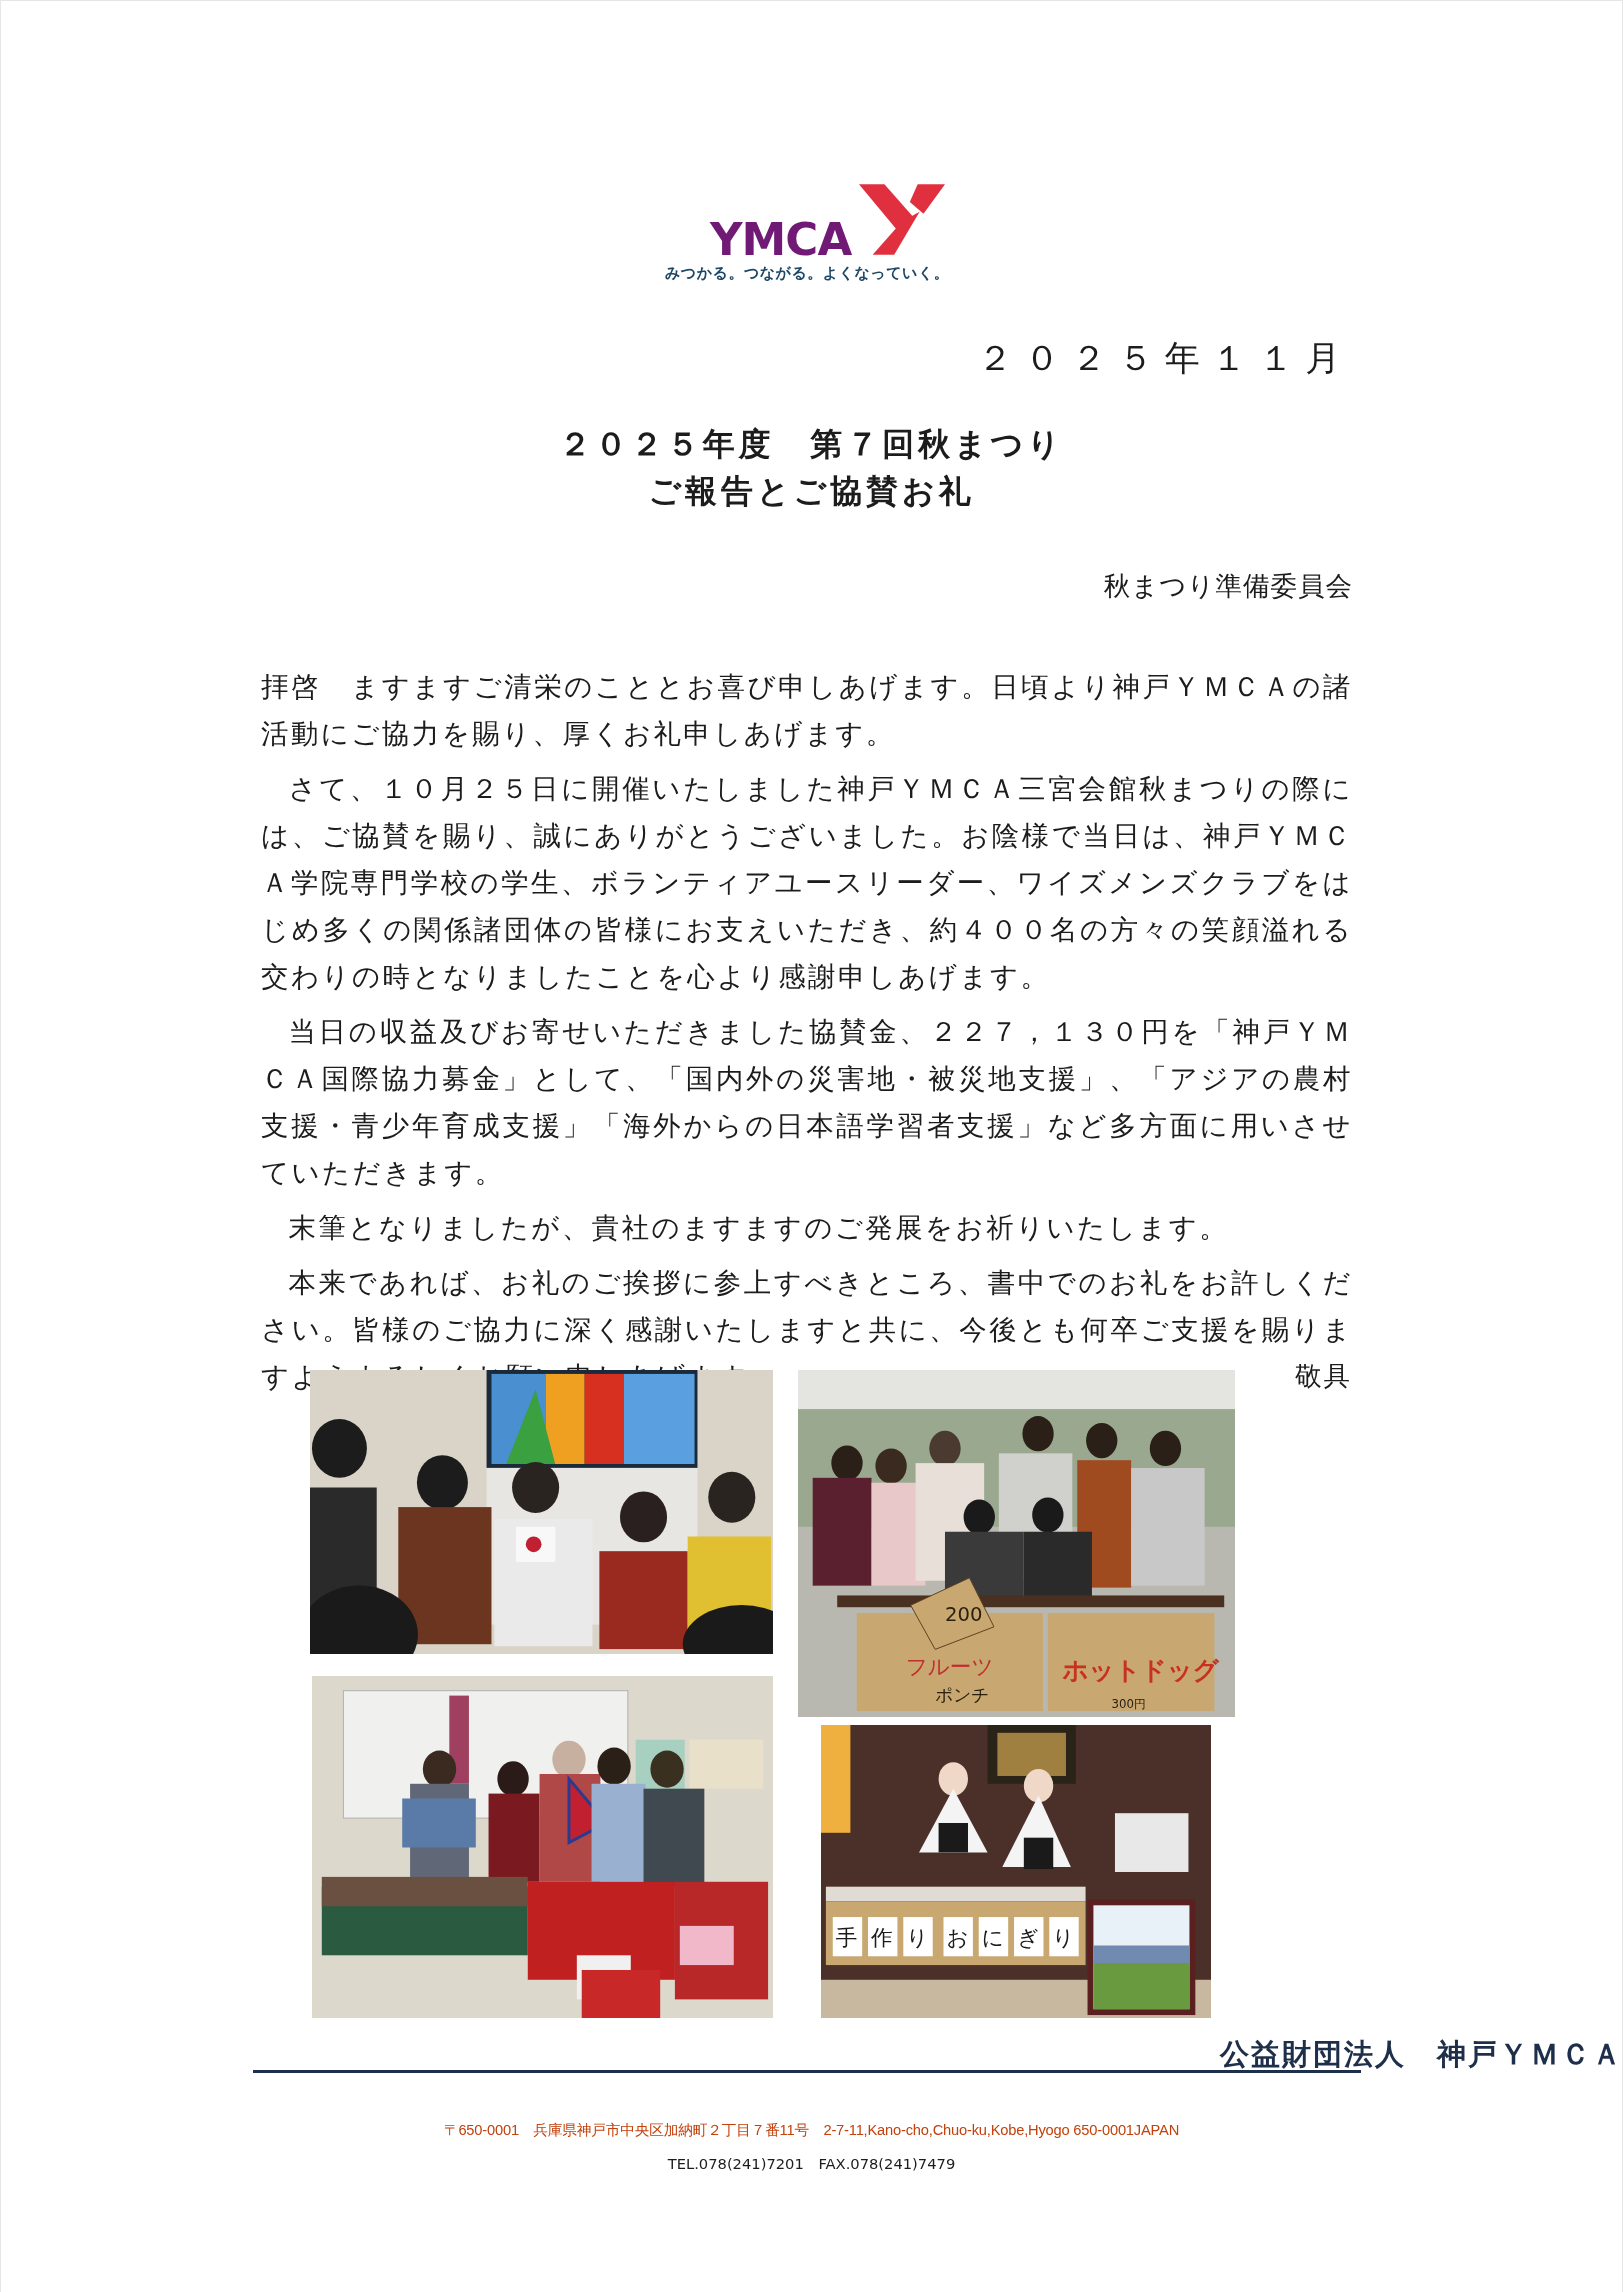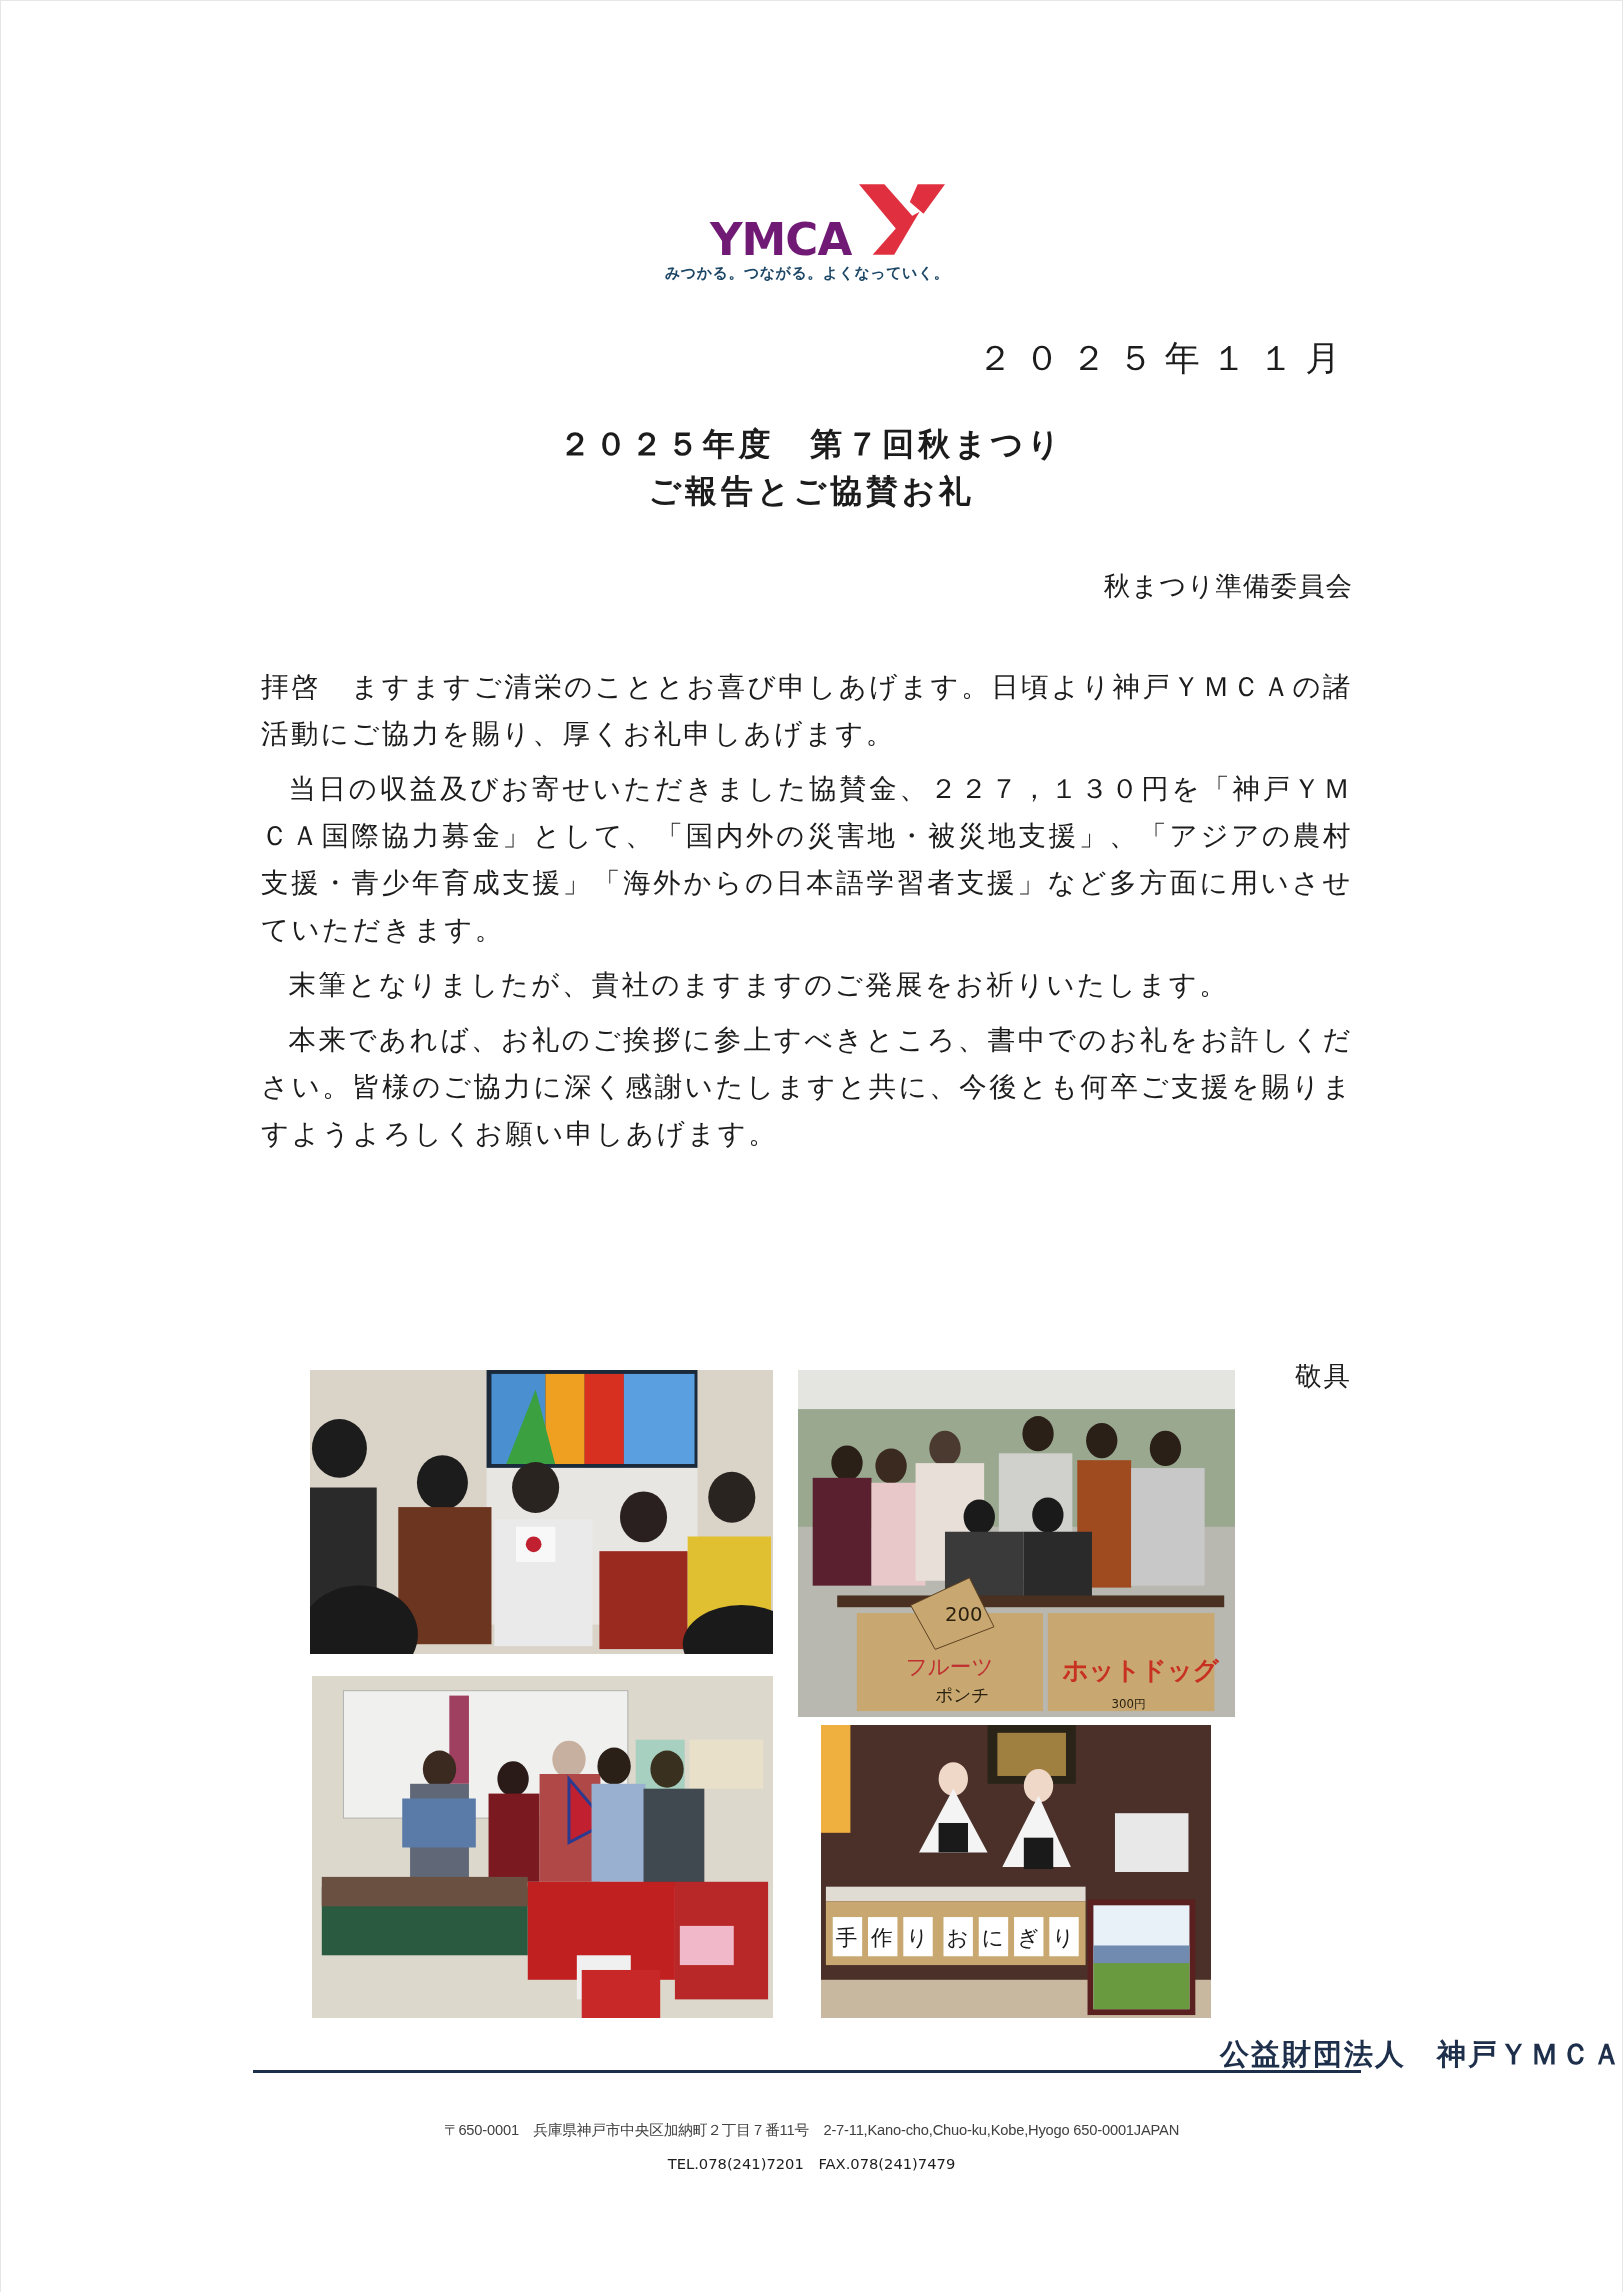--- a/index.html
+++ b/index.html
@@ -63,21 +63,21 @@
       position: absolute; left: 0; width: 1623px; top: 2035px; text-align: right;
       font-size: 29px; font-weight: bold; color: #1d2f4a; letter-spacing: 2px;
     }
     .rule {
       position: absolute; left: 253px; width: 1108px; top: 2070px;
       height: 2.9px; background: #1d2f4a;
     }
     .address {
       position: absolute; left: 0; width: 1623px; top: 2121px; text-align: center;
       font-family: "Liberation Sans Narrow", "Liberation Sans", sans-serif;
-      font-size: 14.7px; color: #404040; letter-spacing: -0.2px;
+      font-size: 14.7px; color: #c2410c; letter-spacing: -0.2px;
     }
     .contact {
       position: absolute; left: 0; width: 1623px; top: 2155px; text-align: center;
       font-size: 14.7px; color: #1c1c1c;
     }
   </style>
 </head>
 <body>
 
 <div class="page-border"></div>
@@ -94,20 +94,21 @@
 
 <div class="date">２０２５年１１月</div>
 
 <div class="title l1">２０２５年度　第７回秋まつり</div>
 <div class="title l2">ご報告とご協賛お礼</div>
 
 <div class="committee">秋まつり準備委員会</div>
 
 <div class="body-text">
   <p>拝啓　ますますご清栄のこととお喜び申しあげます。日頃より神戸ＹＭＣＡの諸活動にご協力を賜り、厚くお礼申しあげます。</p>
+  <p class="indent">さて、１０月２５日に開催いたしました神戸ＹＭＣＡ三宮会館秋まつりの際には、ご協賛を賜り、誠にありがとうございました。お陰様で当日は、神戸ＹＭＣＡ学院専門学校の学生、ボランティアユースリーダー、ワイズメンズクラブをはじめ多くの関係諸団体の皆様にお支えいただき、約４００名の方々の笑顔溢れる交わりの時となりましたことを心より感謝申しあげます。</p>
   <p class="indent">当日の収益及びお寄せいただきました協賛金、２２７，１３０円を「神戸ＹＭＣＡ国際協力募金」として、「国内外の災害地・被災地支援」、「アジアの農村支援・青少年育成支援」「海外からの日本語学習者支援」など多方面に用いさせていただきます。</p>
   <p class="indent">末筆となりましたが、貴社のますますのご発展をお祈りいたします。</p>
   <p class="indent">本来であれば、お礼のご挨拶に参上すべきところ、書中でのお礼をお許しください。皆様のご協力に深く感謝いたしますと共に、今後とも何卒ご支援を賜りますようよろしくお願い申しあげます。</p>
 </div>
 <div class="keigu">敬具</div>
 
 <div class="photo p1">
   <svg viewBox="0 0 472 290" preserveAspectRatio="none">
     <rect width="472" height="290" fill="#d9d3c8"></rect>
     <rect x="180" y="0" width="215" height="100" fill="#1a2a3a"></rect>

